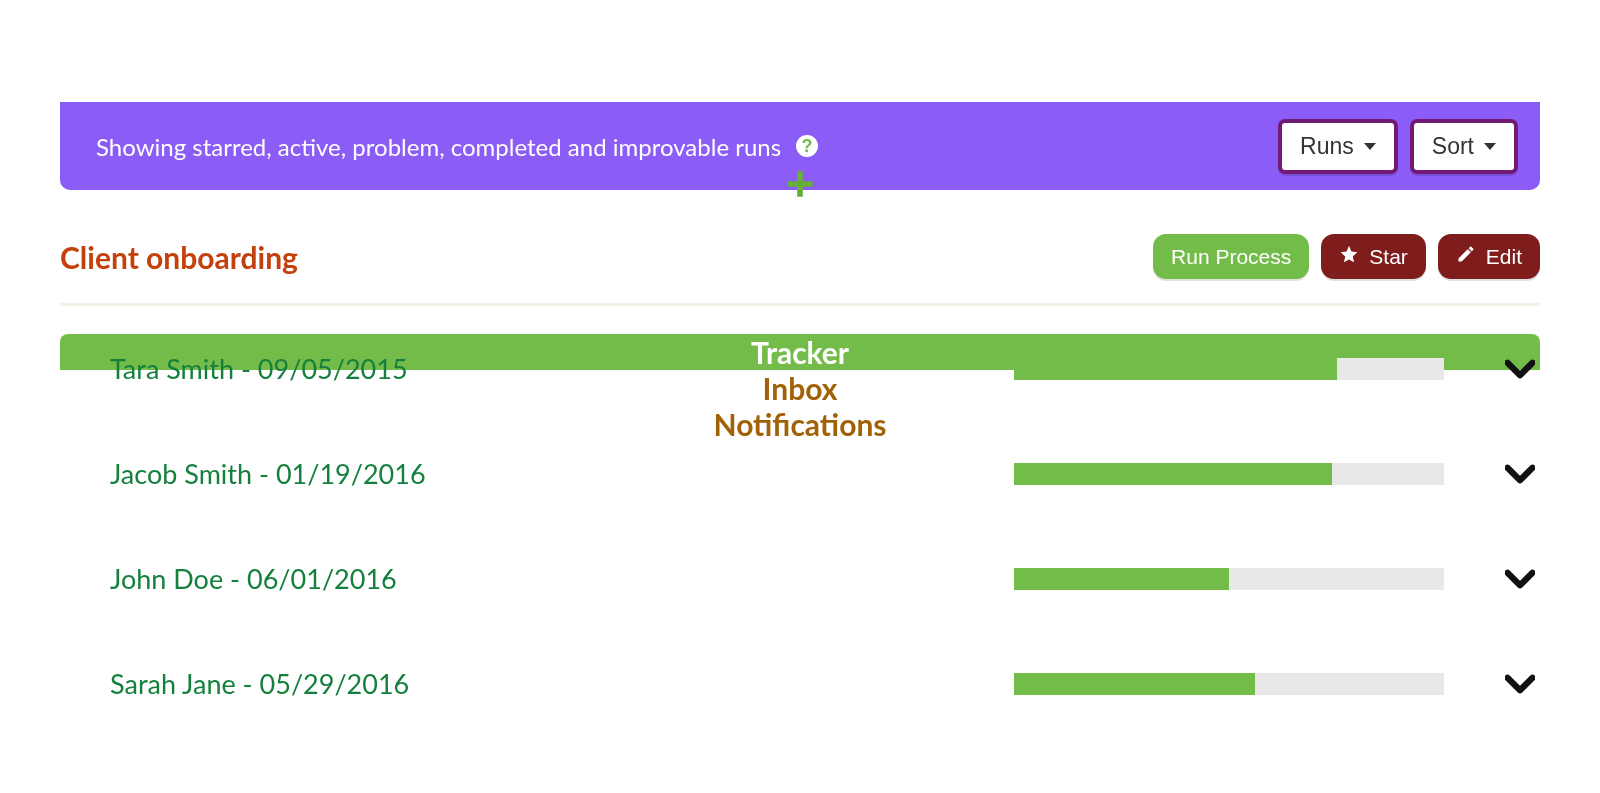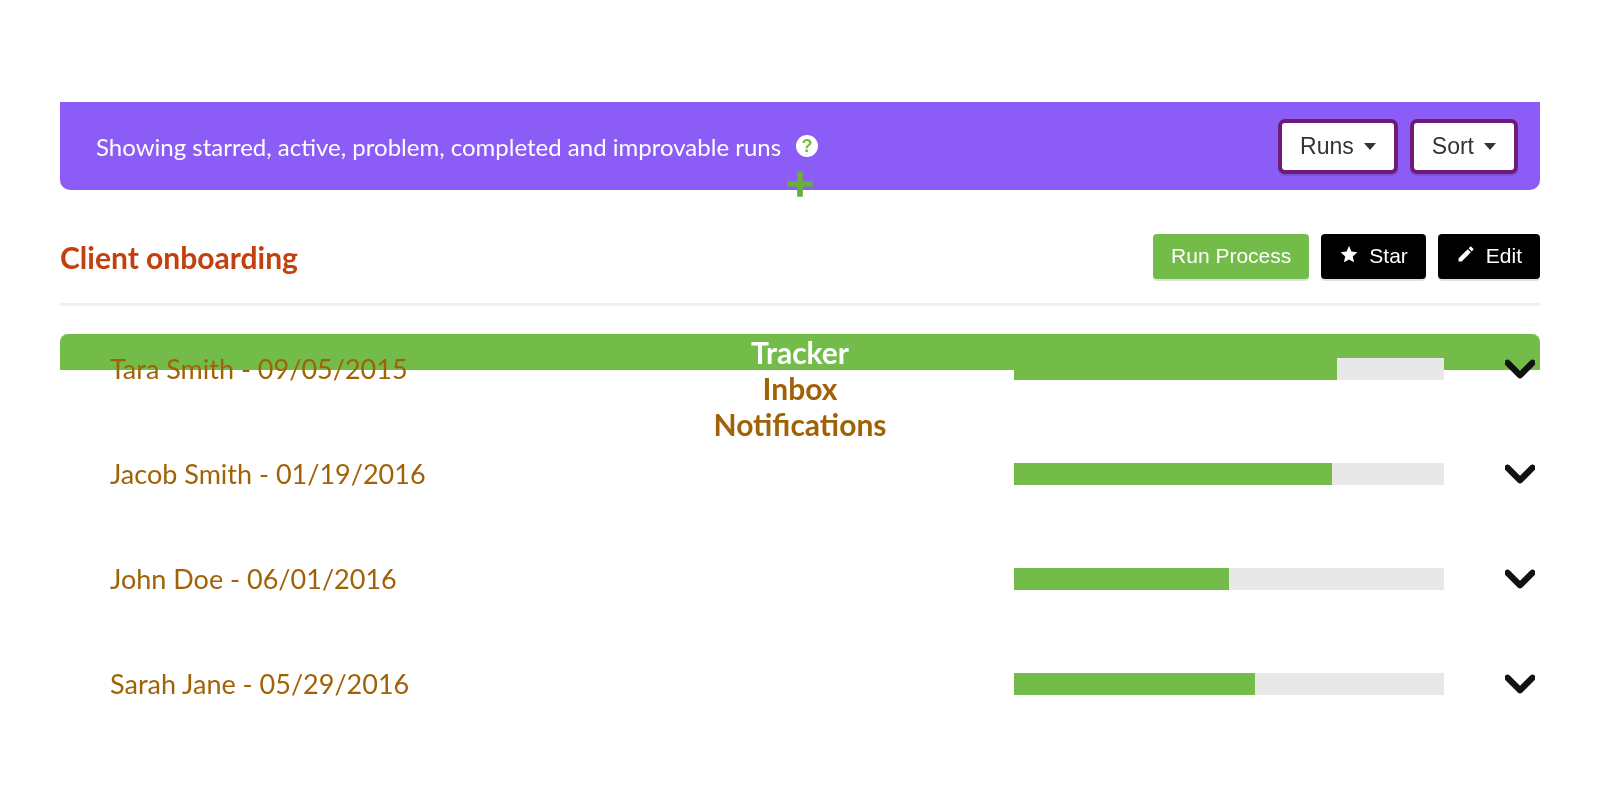--- a/index.html
+++ b/index.html
@@ -103,51 +103,51 @@
     color: #c2410c;
     font-size: 30px;
     font-weight: 700;
   }
   .action-buttons {
     display: flex;
     gap: 12px;
   }
   .btn {
     border: none;
-    border-radius: 4px;
+    border-radius: 13px;
     padding: 10px 18px;
     font-size: 21px;
     font-weight: 500;
     color: #fff;
     display: inline-flex;
-    align-items: flex-start;
+    align-items: center;
     gap: 10px;
     cursor: pointer;
     box-shadow: 0 2px 0 rgba(0,0,0,0.12);
   }
   .btn-green { background: #74bc49; }
-  .btn-blue  { background: #000000; }
+  .btn-blue  { background: #7f1d1d; }
   .btn svg { width: 20px; height: 20px; fill: #fff; }
 
   .divider {
     border: none;
     border-top: 3px solid #edf3e7;
     margin-bottom: 10px;
   }
 
   
   .run-list { }
   .run-row {
     display: flex;
     align-items: center;
     padding: 36px 0 36px 50px;
   }
   .run-label {
     font-size: 27px;
-    color: #a16207;
+    color: #15803d;
     flex: 1 1 auto;
   }
   .progress-wrap {
     width: 430px;
     height: 22px;
     background: #e8e8e8;
     position: relative;
     margin-right: 56px;
   }
   .progress-fill {

